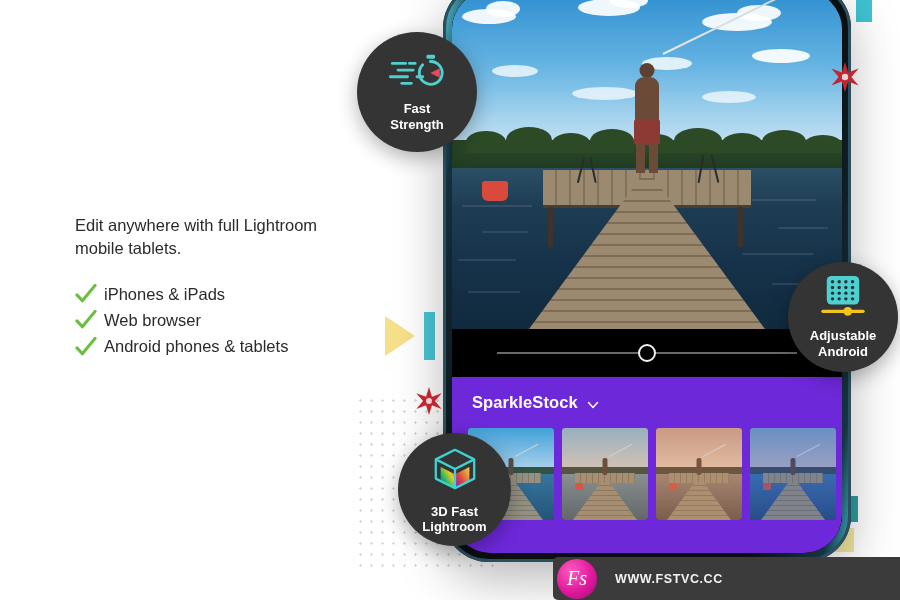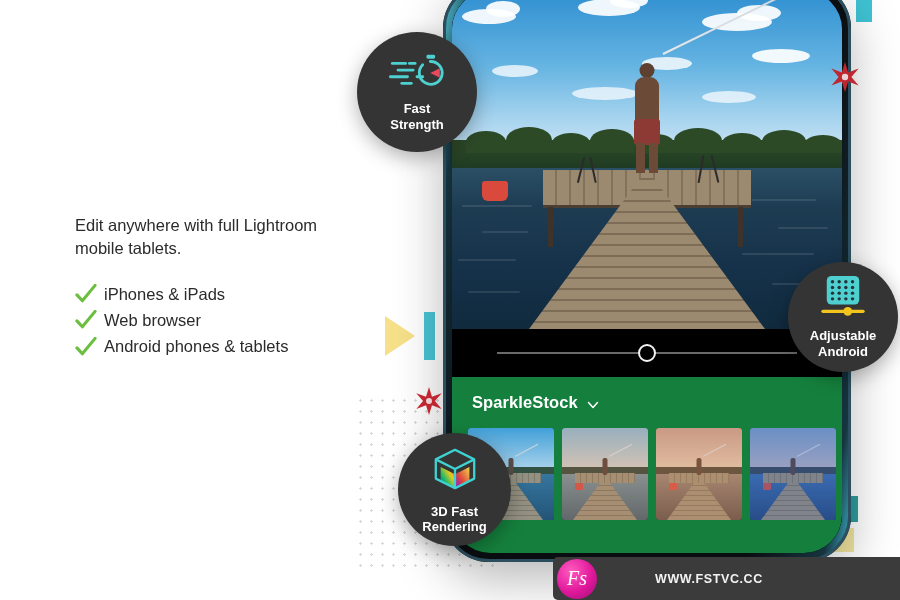--- a/index.html
+++ b/index.html
@@ -153,21 +153,21 @@
     position:relative; width:300px; height:1.5px; background:#6a6a6a;
   }
   .slider-knob {
     position:absolute; left:50%; top:50%; transform:translate(-50%,-50%);
     width:18px; height:18px; border-radius:50%;
     border:2px solid #f2f2f2; background:#000;
   }
 
   
   .presets {
-    position:relative; flex:1; background:#15803d; padding:16px 0 0 0;
+    position:relative; flex:1; background:#6d28d9; padding:16px 0 0 0;
   }
   .brand-row { display:flex; align-items:center; padding:0 18px 0 20px; }
   .brand-name { color:#fff; font-size:16.5px; font-weight:bold; letter-spacing:.1px; }
   .chev { margin-left:9px; width:12px; height:12px; }
   .thumb-row { display:flex; gap:8px; padding:16px 0 0 16px; }
   .thumb {
     width:86px; height:92px; border-radius:3px; overflow:hidden;
     position:relative; flex:0 0 86px; background:#123;
   }
   .t-sky { position:absolute; left:0; top:0; width:100%; height:46%; }
@@ -204,21 +204,21 @@
   .badge-label { font-size:13px; line-height:1.18; font-weight:bold; }
   .badge-icon { margin-bottom:7px; }
   .badge-fast { left:357px; top:32px; width:120px; height:120px; }
   .badge-strength { left:788px; top:262px; width:110px; height:110px; }
   .badge-3d { left:398px; top:433px; width:113px; height:113px; }
 
   
   .watermark {
     position:absolute; left:553px; top:557px; width:347px; height:43px;
     background:#3b3b3b; border-radius:5px 0 0 5px;
-    display:flex; align-items:center; z-index:9;gap:40px;
+    display:flex; align-items:center; z-index:9;
   }
   .wm-logo {
     width:40px; height:40px; border-radius:50%; margin-left:4px; margin-right:8px;
     background:radial-gradient(circle at 35% 30%, #ff5bbf 0%, #e0189b 55%, #9b0f78 100%);
     display:flex; align-items:center; justify-content:center;
     color:#fff; font-family:"Liberation Serif", serif; font-size:20px; font-style:italic;
     flex:0 0 40px;
   }
   .wm-cn { color:#fff; font-size:19px; letter-spacing:3px; font-family:"DejaVu Sans", sans-serif; }
   .wm-url { color:#f2f2f2; font-size:12.5px; font-weight:bold; letter-spacing:.6px; margin-left:10px; }
@@ -473,21 +473,21 @@
         <path d="M10 23 L24 30 L24 45 L10 38 Z" fill="url(#cg1)" opacity=".95"></path>
         <path d="M26 30 L40 23 L40 38 L26 45 Z" fill="url(#cg2)" opacity=".95"></path>
         <g stroke="#3fd2d2" stroke-width="2.4" fill="none" stroke-linejoin="round">
           <path d="M25 5 L45 15 L45 35 L25 45 L5 35 L5 15 Z"></path>
           <path d="M5 15 L25 25 L45 15"></path>
           <path d="M25 25 L25 45"></path>
         </g>
       </svg>
     </span>
     <span class="badge-label">3D Fast</span>
-    <span class="badge-label">Rendering</span>
+    <span class="badge-label">Lightroom</span>
   </div>
 
   <div class="watermark">
     <div class="wm-logo">Fs</div>
     <span class="wm-url">WWW.FSTVC.CC</span>
   </div>
 
 </div>
 
 </body></html>

